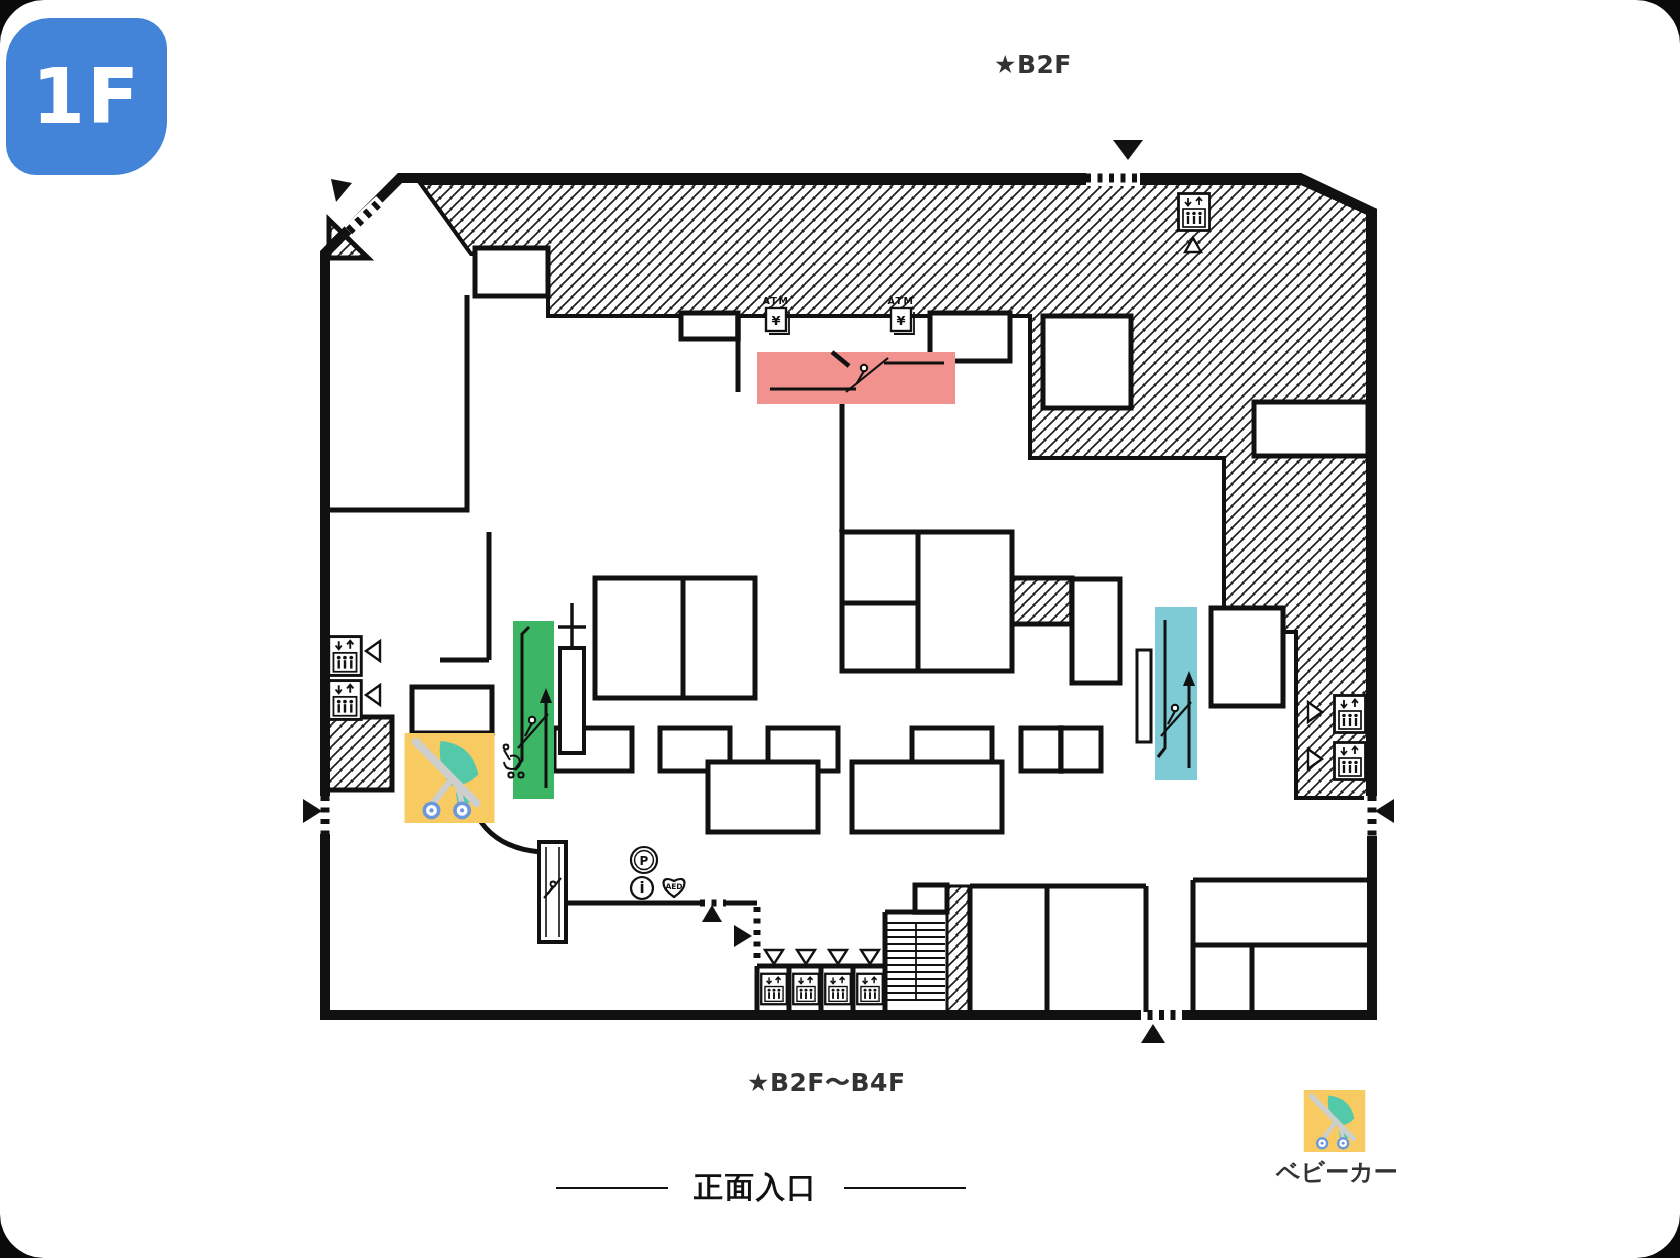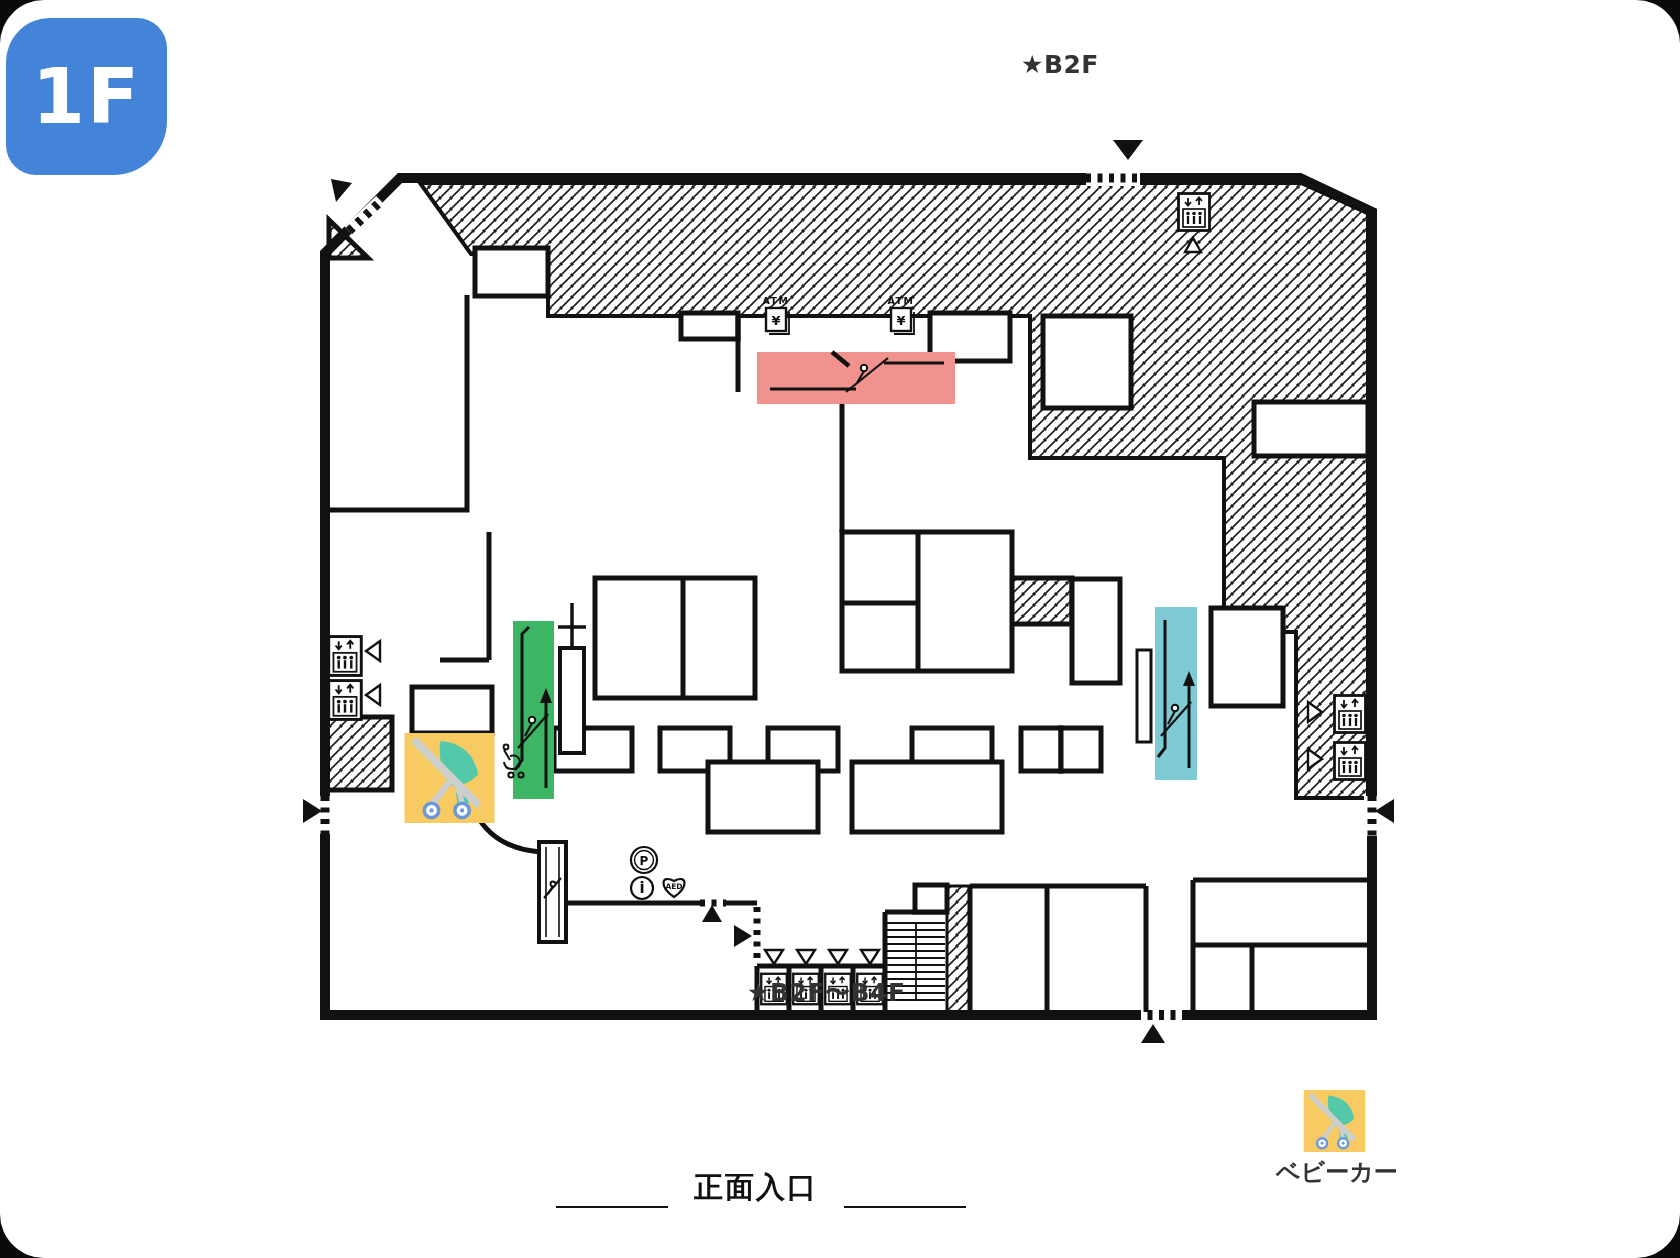--- a/index.html
+++ b/index.html
@@ -10,21 +10,21 @@
   }
   .stage svg.plan{position:absolute;left:0;top:0;}
   .floor-badge{
     position:absolute;left:6px;top:6px;width:161px;height:157px;
     border-radius:44px 30px 54px 30px;color:#fff;
     display:flex;align-items:center;justify-content:center;
     font-size:76px;font-weight:bold;letter-spacing:2px;margin-top:12px;
   }
   .note{position:absolute;color:#333;font-size:24px;line-height:34px;font-weight:600;letter-spacing:.5px;}
   .note .title{font-weight:800;font-size:25px;display:block;}
-  .entrance-row{position:absolute;top:1168px;left:556px;display:flex;align-items:flex-end;gap:26px;}
+  .entrance-row{position:absolute;top:1168px;left:556px;display:flex;align-items:center;gap:26px;}
   .entrance-row .rule{width:112px;height:0;border-top:2.5px solid #111;}
   .entrance-row .lab{font-size:29px;font-weight:700;color:#111;letter-spacing:2px;}
   .legend{position:absolute;left:1294px;top:1090px;width:80px;text-align:center;}
   .legend .lab{font-size:24px;color:#333;font-weight:600;white-space:nowrap;margin-left:-18px;}
   text{font-family:"DejaVu Sans","Liberation Sans",sans-serif;fill:#111;}
   .wall{fill:none;stroke:#111;stroke-width:5;}
   .wall-thin{fill:none;stroke:#111;stroke-width:1.8;}
   .dash{fill:none;stroke:#111;stroke-dasharray:5 6.5;}
   .tri{fill:#111;}
   .tri-o{fill:#fff;stroke:#111;stroke-width:2.4;}
@@ -255,25 +255,25 @@
       <polygon class="tri" points="1141,1043 1165,1043 1153,1024"></polygon>
       <polygon class="tri" points="702,922 722,922 712,905"></polygon>
       <polygon class="tri" points="734,925 734,947 752,936"></polygon>
     </g>
   </svg>
 
   <div class="floor-badge" style="background: rgb(67, 132, 216);">
     <span>1F</span>
   </div>
 
-  <div class="note" style="left:1021px;top:48px;">
+  <div class="note" style="left:994px;top:48px;">
     <span class="title">★B2F</span>
   </div>
 
-  <div class="note" style="left:747px;top:976px;">
+  <div class="note" style="left:747px;top:1066px;">
     <span class="title">★B2F〜B4F</span>
   </div>
 
   <div class="entrance-row">
     <div class="rule"></div>
     <div class="lab">正面入口</div>
     <div class="rule" style="width:122px;"></div>
   </div>
 
   <div class="legend">

